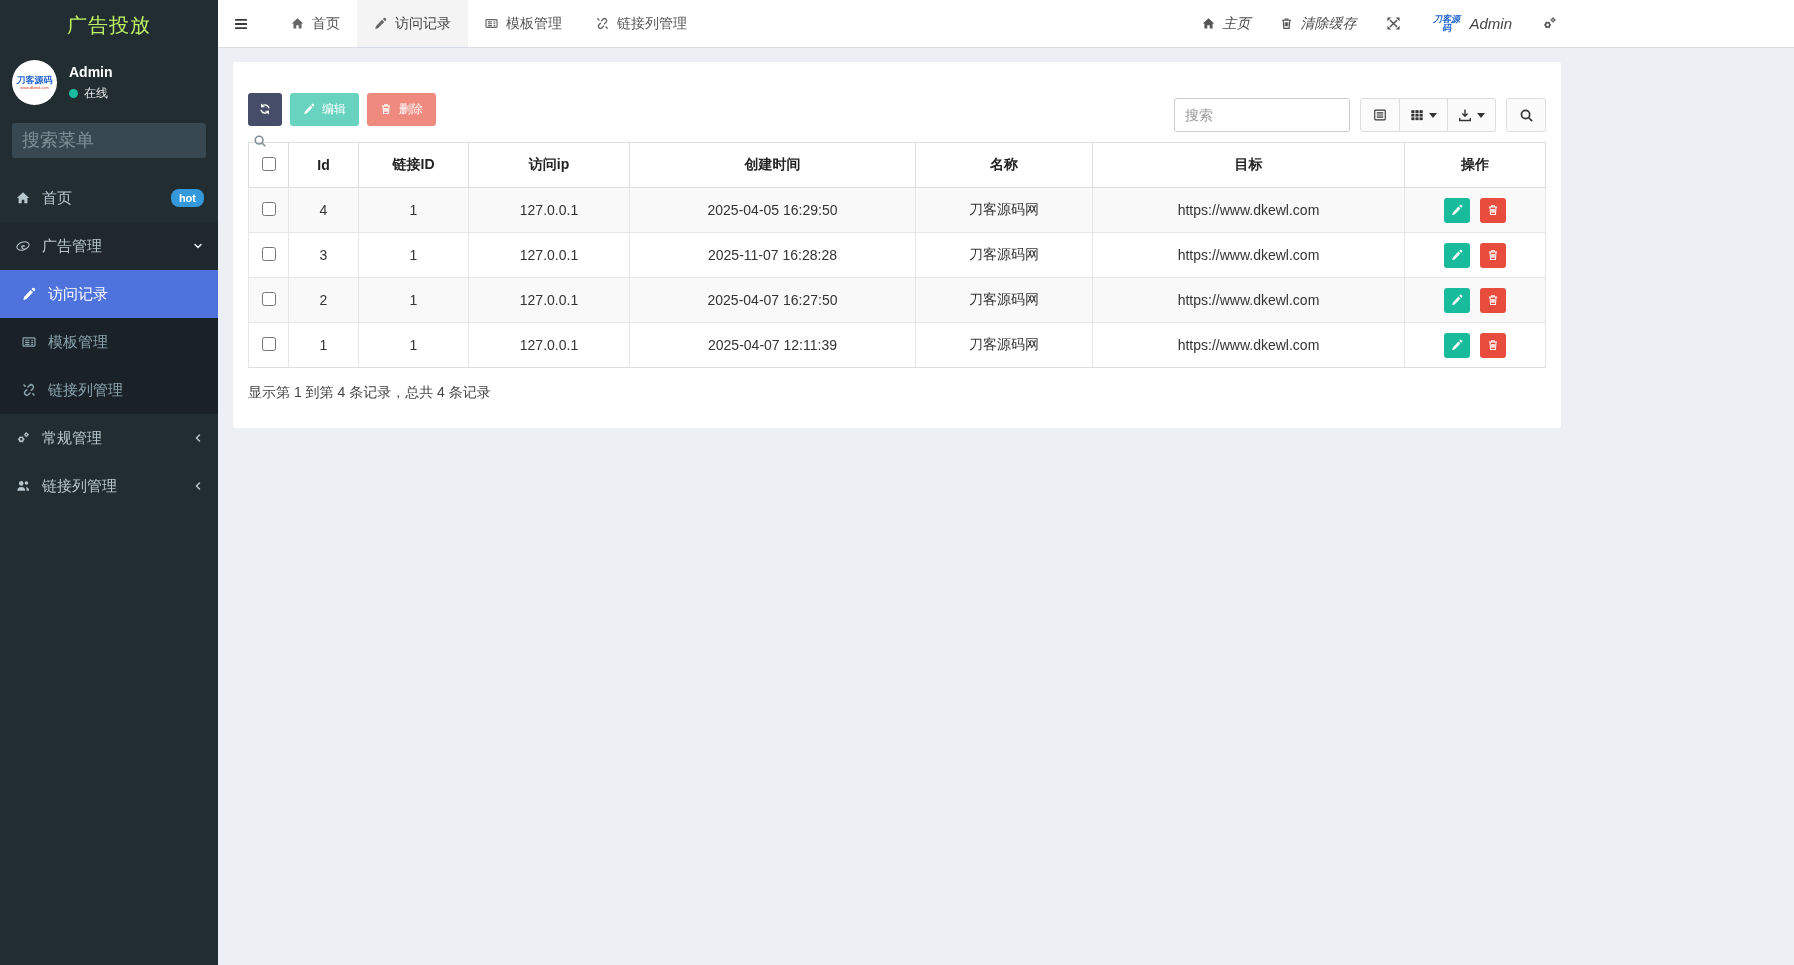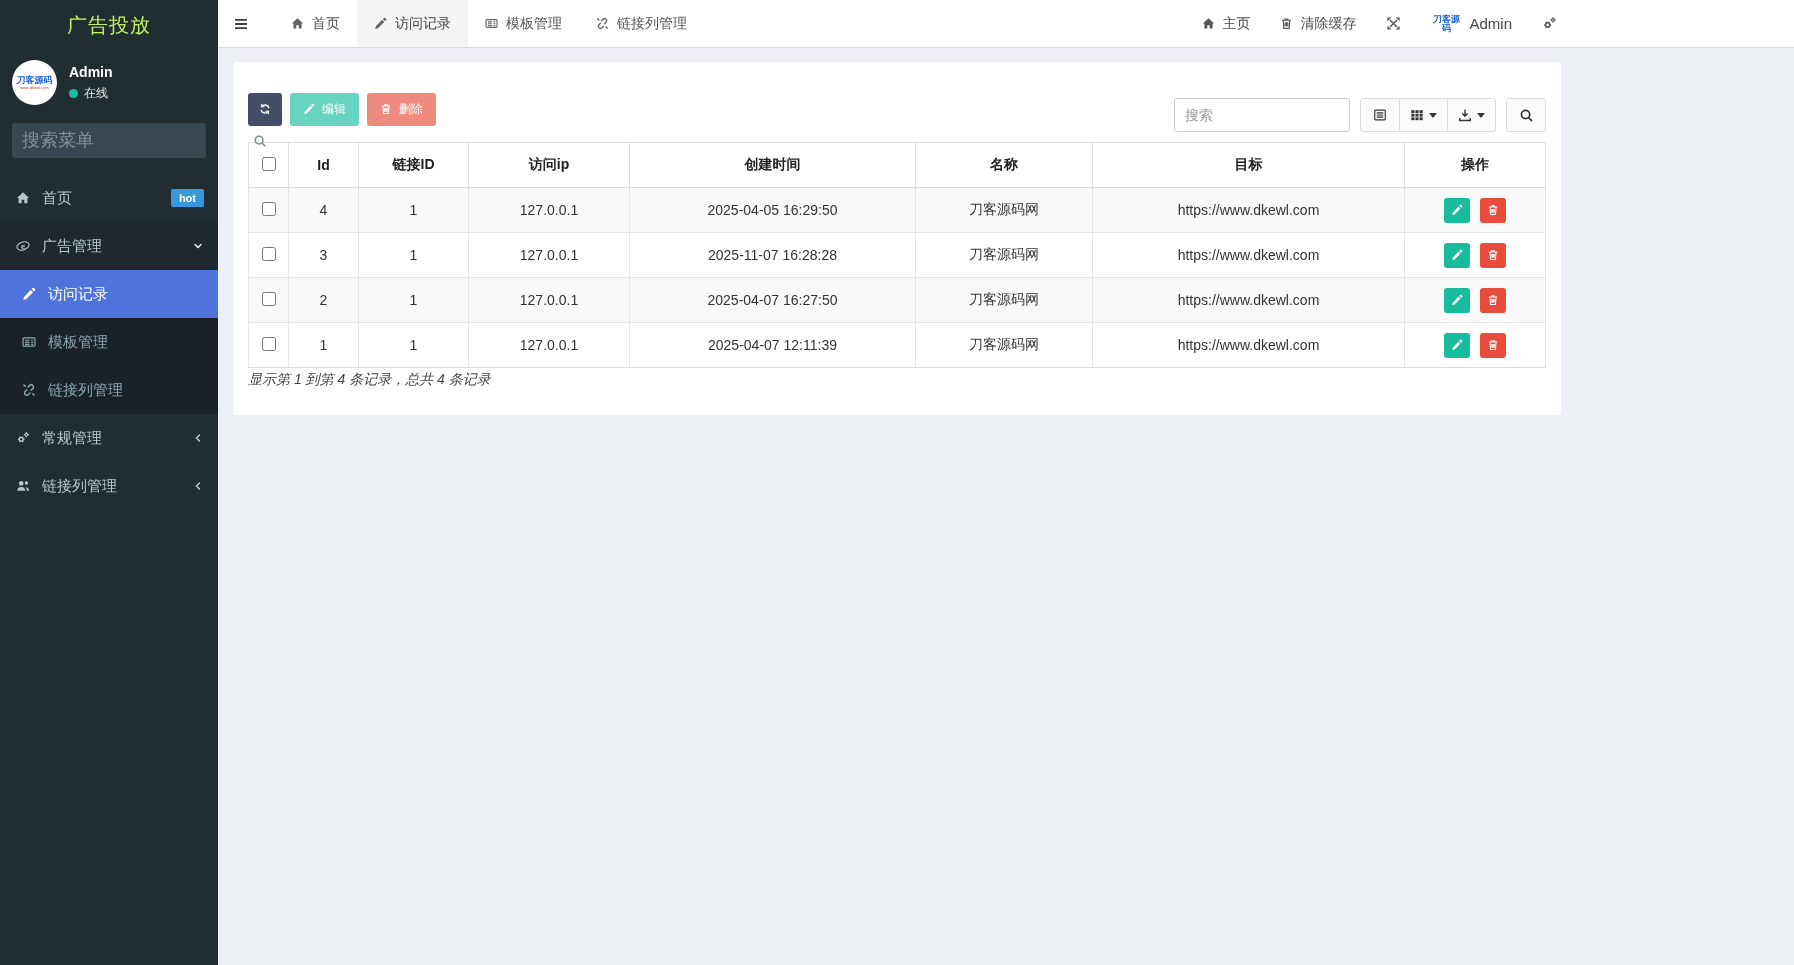--- a/index.html
+++ b/index.html
@@ -50,40 +50,40 @@
   .menu-item .ic { color:#b8c7ce; }
   .menu-item .lbl { flex:1; }
   .menu-item.open { background:#1e282e; }
   .submenu { background:#1a2227; }
   .submenu .menu-item { padding-left:22px; color:#8aa4af; }
   .submenu .menu-item .ic { color:#8aa4af; }
   .submenu .menu-item.active { background:#4e73dd; color:#fff; }
   .submenu .menu-item.active .ic { color:#fff; }
   .badge-hot {
     background:#3498db; color:#fff; font-size:11px; font-weight:bold;
-    border-radius:2px; padding:2px 8px; line-height:14px;
+    border-radius:8px; padding:2px 8px; line-height:14px;
   }
   .chev { color:#8aa4af; width:12px; height:12px; }
 
   
   .navbar {
     position:absolute; left:218px; top:0; right:0; height:48px;
     background:#fff; border-bottom:1px solid #d8dce3;
     display:flex; align-items:stretch; z-index:4;
   }
   .hamburger { width:46px; display:flex; align-items:center; justify-content:center; color:#3a3a3a; cursor:pointer; }
   .hamburger .ic { width:16px; height:16px; }
   .nav-tabs { display:flex; align-items:stretch; margin-left:10px; }
   .nav-tab {
     display:flex; align-items:center; gap:8px; padding:0 17px;
     font-size:14px; color:#555; cursor:pointer; white-space:nowrap;
   }
   .nav-tab .ic { color:#666; width:13px; height:13px; }
   .nav-tab.active { background:#f4f4f4; color:#444; }
-  .nav-right { margin-left:auto; margin-right:237px; display:flex; align-items:center; gap:30px; }
+  .nav-right { margin-left:auto; margin-right:237px; display:flex; align-items:center; gap:30px;font-style:italic; }
   .nav-link { display:flex; align-items:center; gap:7px; font-size:14px; color:#4a4a4a; cursor:pointer; white-space:nowrap; }
   .nav-link .ic { color:#555; width:13px; height:13px; }
   .nav-iconbtn { color:#555; cursor:pointer; display:flex; align-items:center; }
   .nav-user { display:flex; align-items:center; gap:8px; cursor:pointer; }
   .mini-logo { color:#1e62d0; font-weight:bold; font-size:9px; line-height:9px; width:30px; text-align:center; }
   .nav-username { font-size:15px; color:#444; }
 
   
   .card {
     position:absolute; left:233px; top:62px; width:1328px;
@@ -127,21 +127,21 @@
   tbody tr:last-child td { border-bottom:1px solid #ddd; }
   .row-check { width:14px; height:14px; cursor:pointer; }
   .act-btn {
     width:26px; height:25px; border:none; border-radius:3px; cursor:pointer;
     display:inline-flex; align-items:center; justify-content:center; color:#fff;
   }
   .act-btn .ic { width:12px; height:12px; }
   .act-edit { background:#18bc9c; margin-right:6px; }
   .act-del { background:#e74c3c; }
 
-  .summary { margin-top:3px; font-size:14px; color:#444;font-style:italic; }
+  .summary { margin-top:16px; font-size:14px; color:#444; }
 </style>
 </head>
 <body>
 
 <svg width="0" height="0" style="position:absolute" aria-hidden="true">
   <symbol id="i-bars" viewBox="0 0 16 16" fill="currentColor">
       <rect x="2" y="3" width="12" height="1.8" rx=".5"></rect>
       <rect x="2" y="7.1" width="12" height="1.8" rx=".5"></rect>
       <rect x="2" y="11.2" width="12" height="1.8" rx=".5"></rect>
     </symbol>

